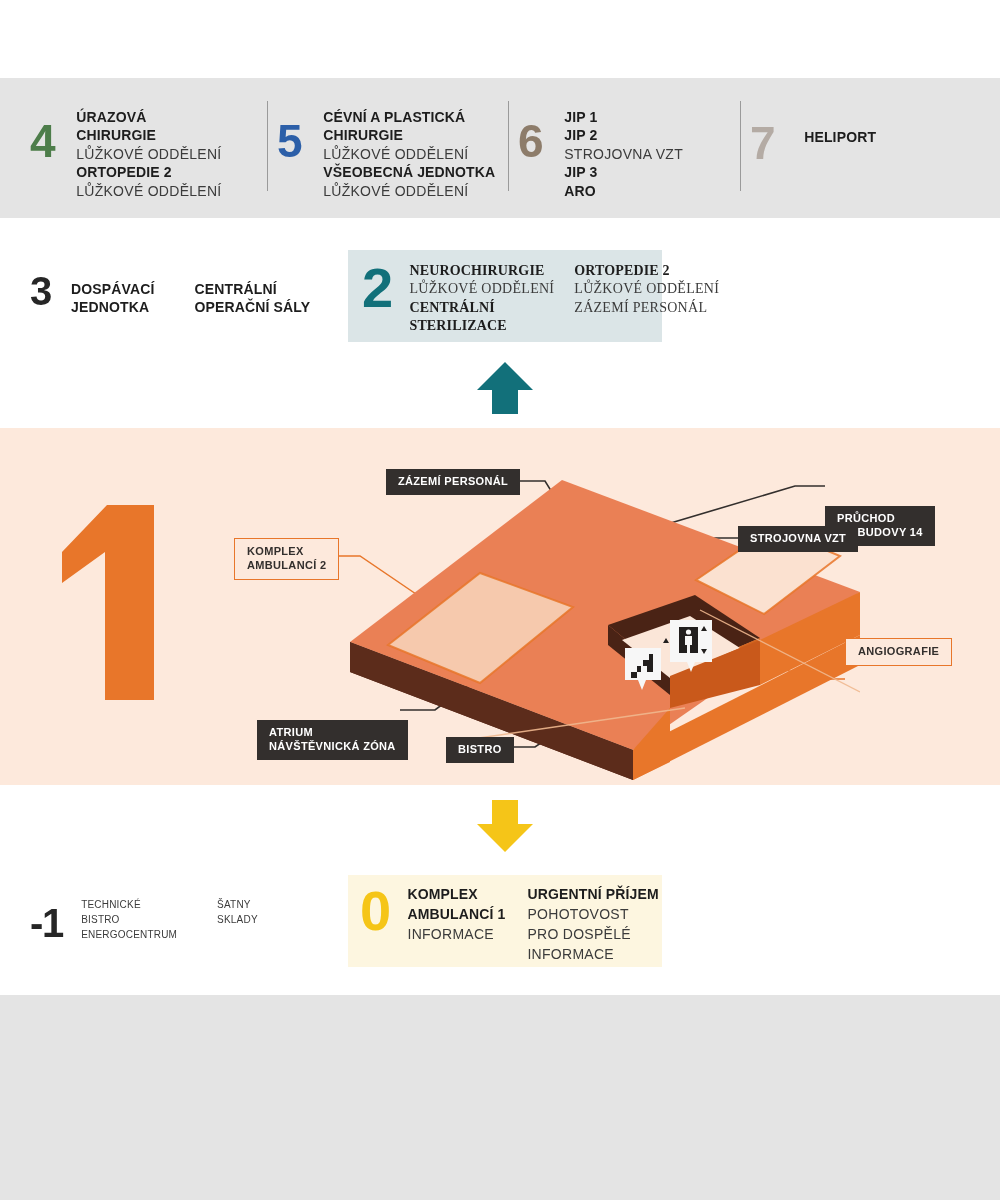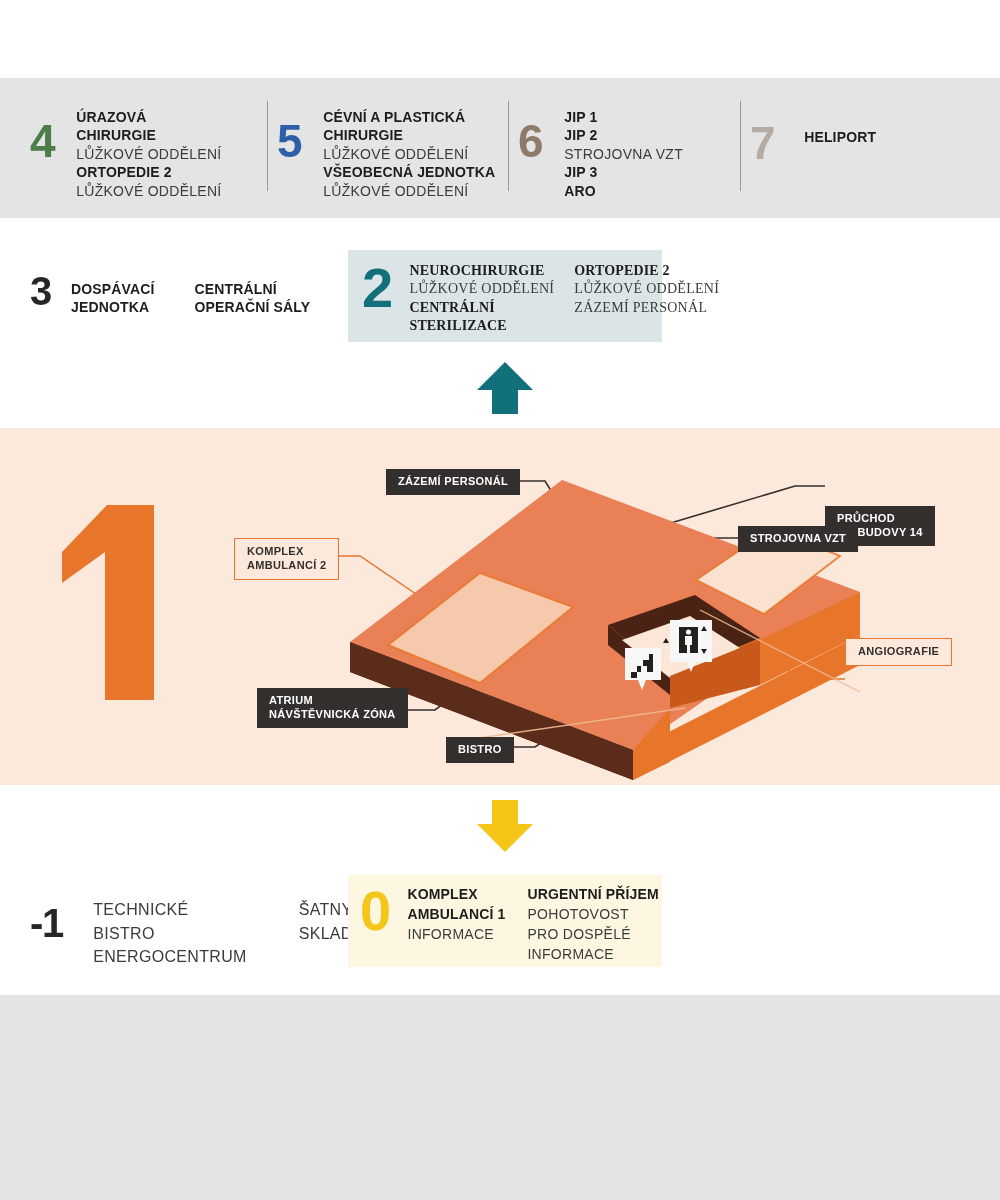--- a/index.html
+++ b/index.html
@@ -68,31 +68,31 @@
     font-size:11px;font-weight:bold;line-height:1.25;letter-spacing:.03em;
     padding:6px 12px;white-space:pre-line;
   }
   .callout.dark{background:#332f2d;color:#ffffff;}
   .callout.light{background:#fde9dc;color:#332f2d;border:1.5px solid #e8762a;}
   #cl-zazemi{left:386px;top:469px;}
   #cl-pruchod{left:825px;top:474px;margin-top:32px;}
   #cl-strojovna{left:738px;top:526px;}
   #cl-komplex2{left:234px;top:538px;}
   #cl-angio{left:845px;top:638px;}
-  #cl-atrium{left:257px;top:688px;}
+  #cl-atrium{left:257px;top:720px;}
   #cl-bistro{left:446px;top:737px;}
 
   
   #leaders{position:absolute;left:0;top:428px;width:1000px;height:357px;}
 
   
   #floorm1{left:30px;top:898px;}
   #floorm1 .fnum{color:#262626;font-size:40px;margin-right:18px;margin-top:8px;}
   #floorm1 .col{margin-right:40px;}
-  #floorm1 .ln{font-size:16px;line-height:1.48;margin-left:12px;}
+  #floorm1 .ln{font-size:10px;line-height:1.48;}
 
   
   #panel0{position:absolute;left:348px;top:875px;width:314px;height:92px;background:#fdf6e0;}
   #floor0{left:360px;top:885px;}
   #floor0 .fnum{color:#f5c518;font-size:56px;margin-right:18px;margin-top:2px;}
   #floor0 .col{margin-right:22px;}
   #floor0 .ln{line-height:1.42;}
 </style>
 </head>
 <body>

